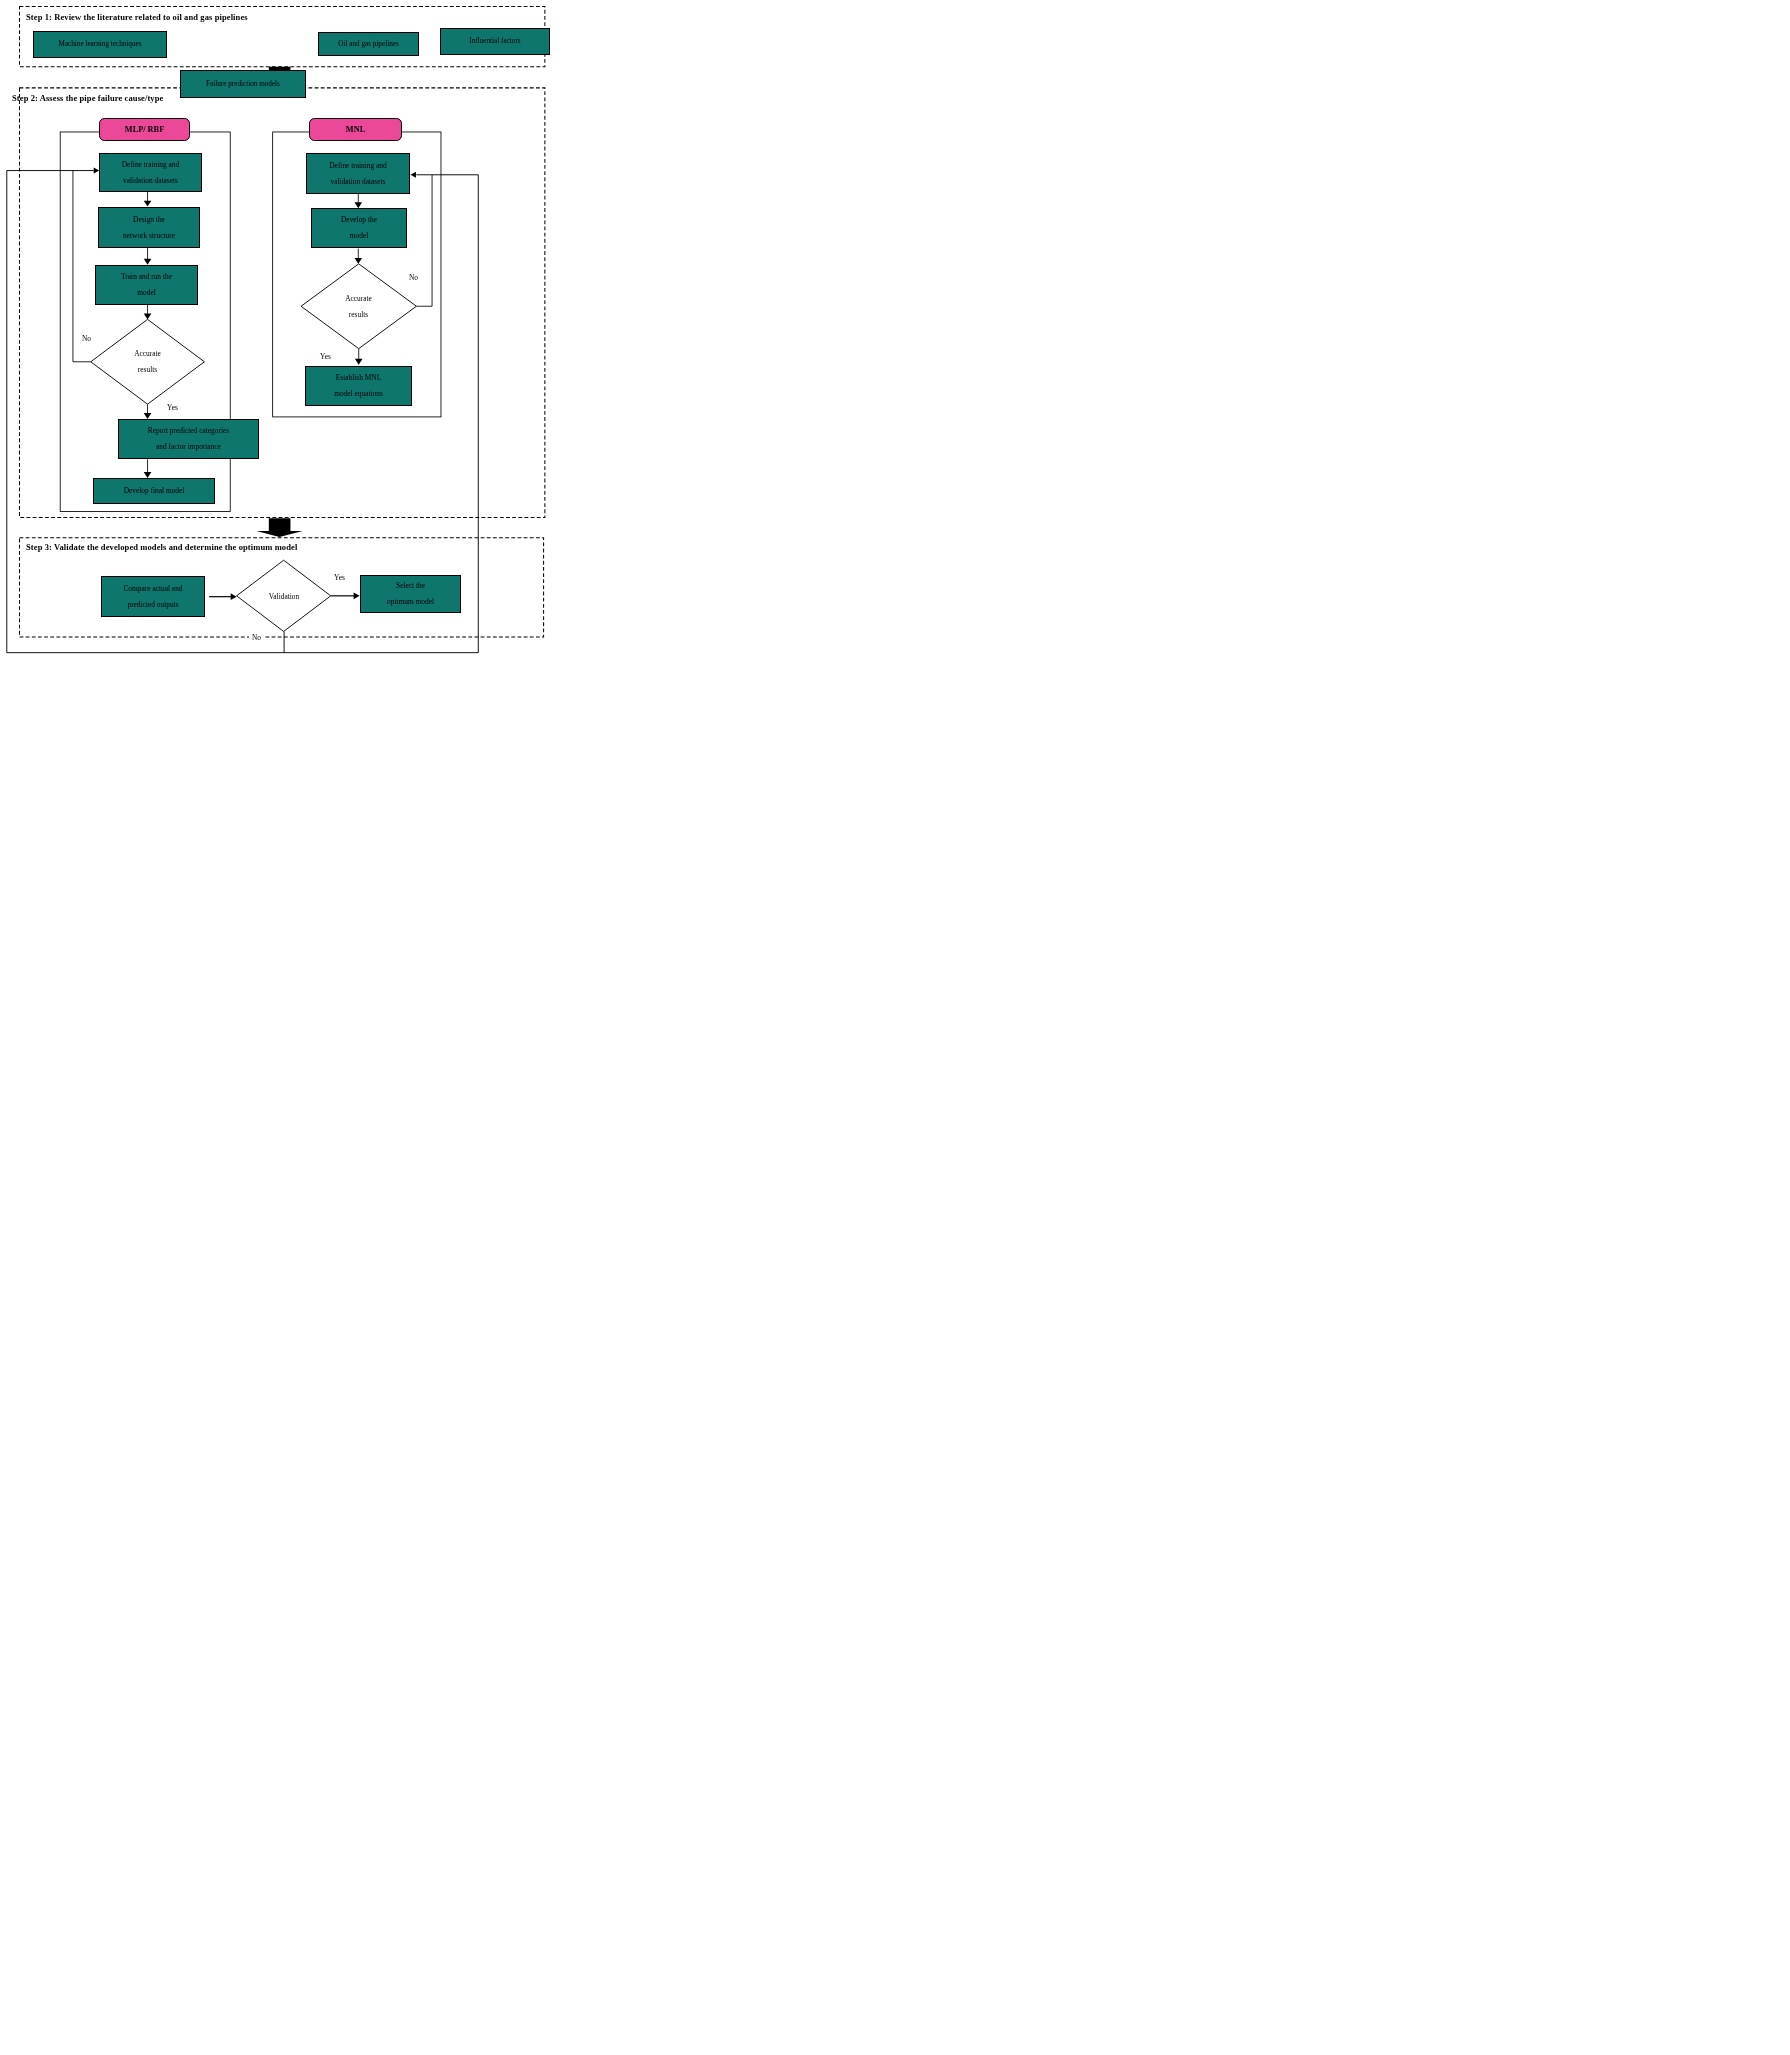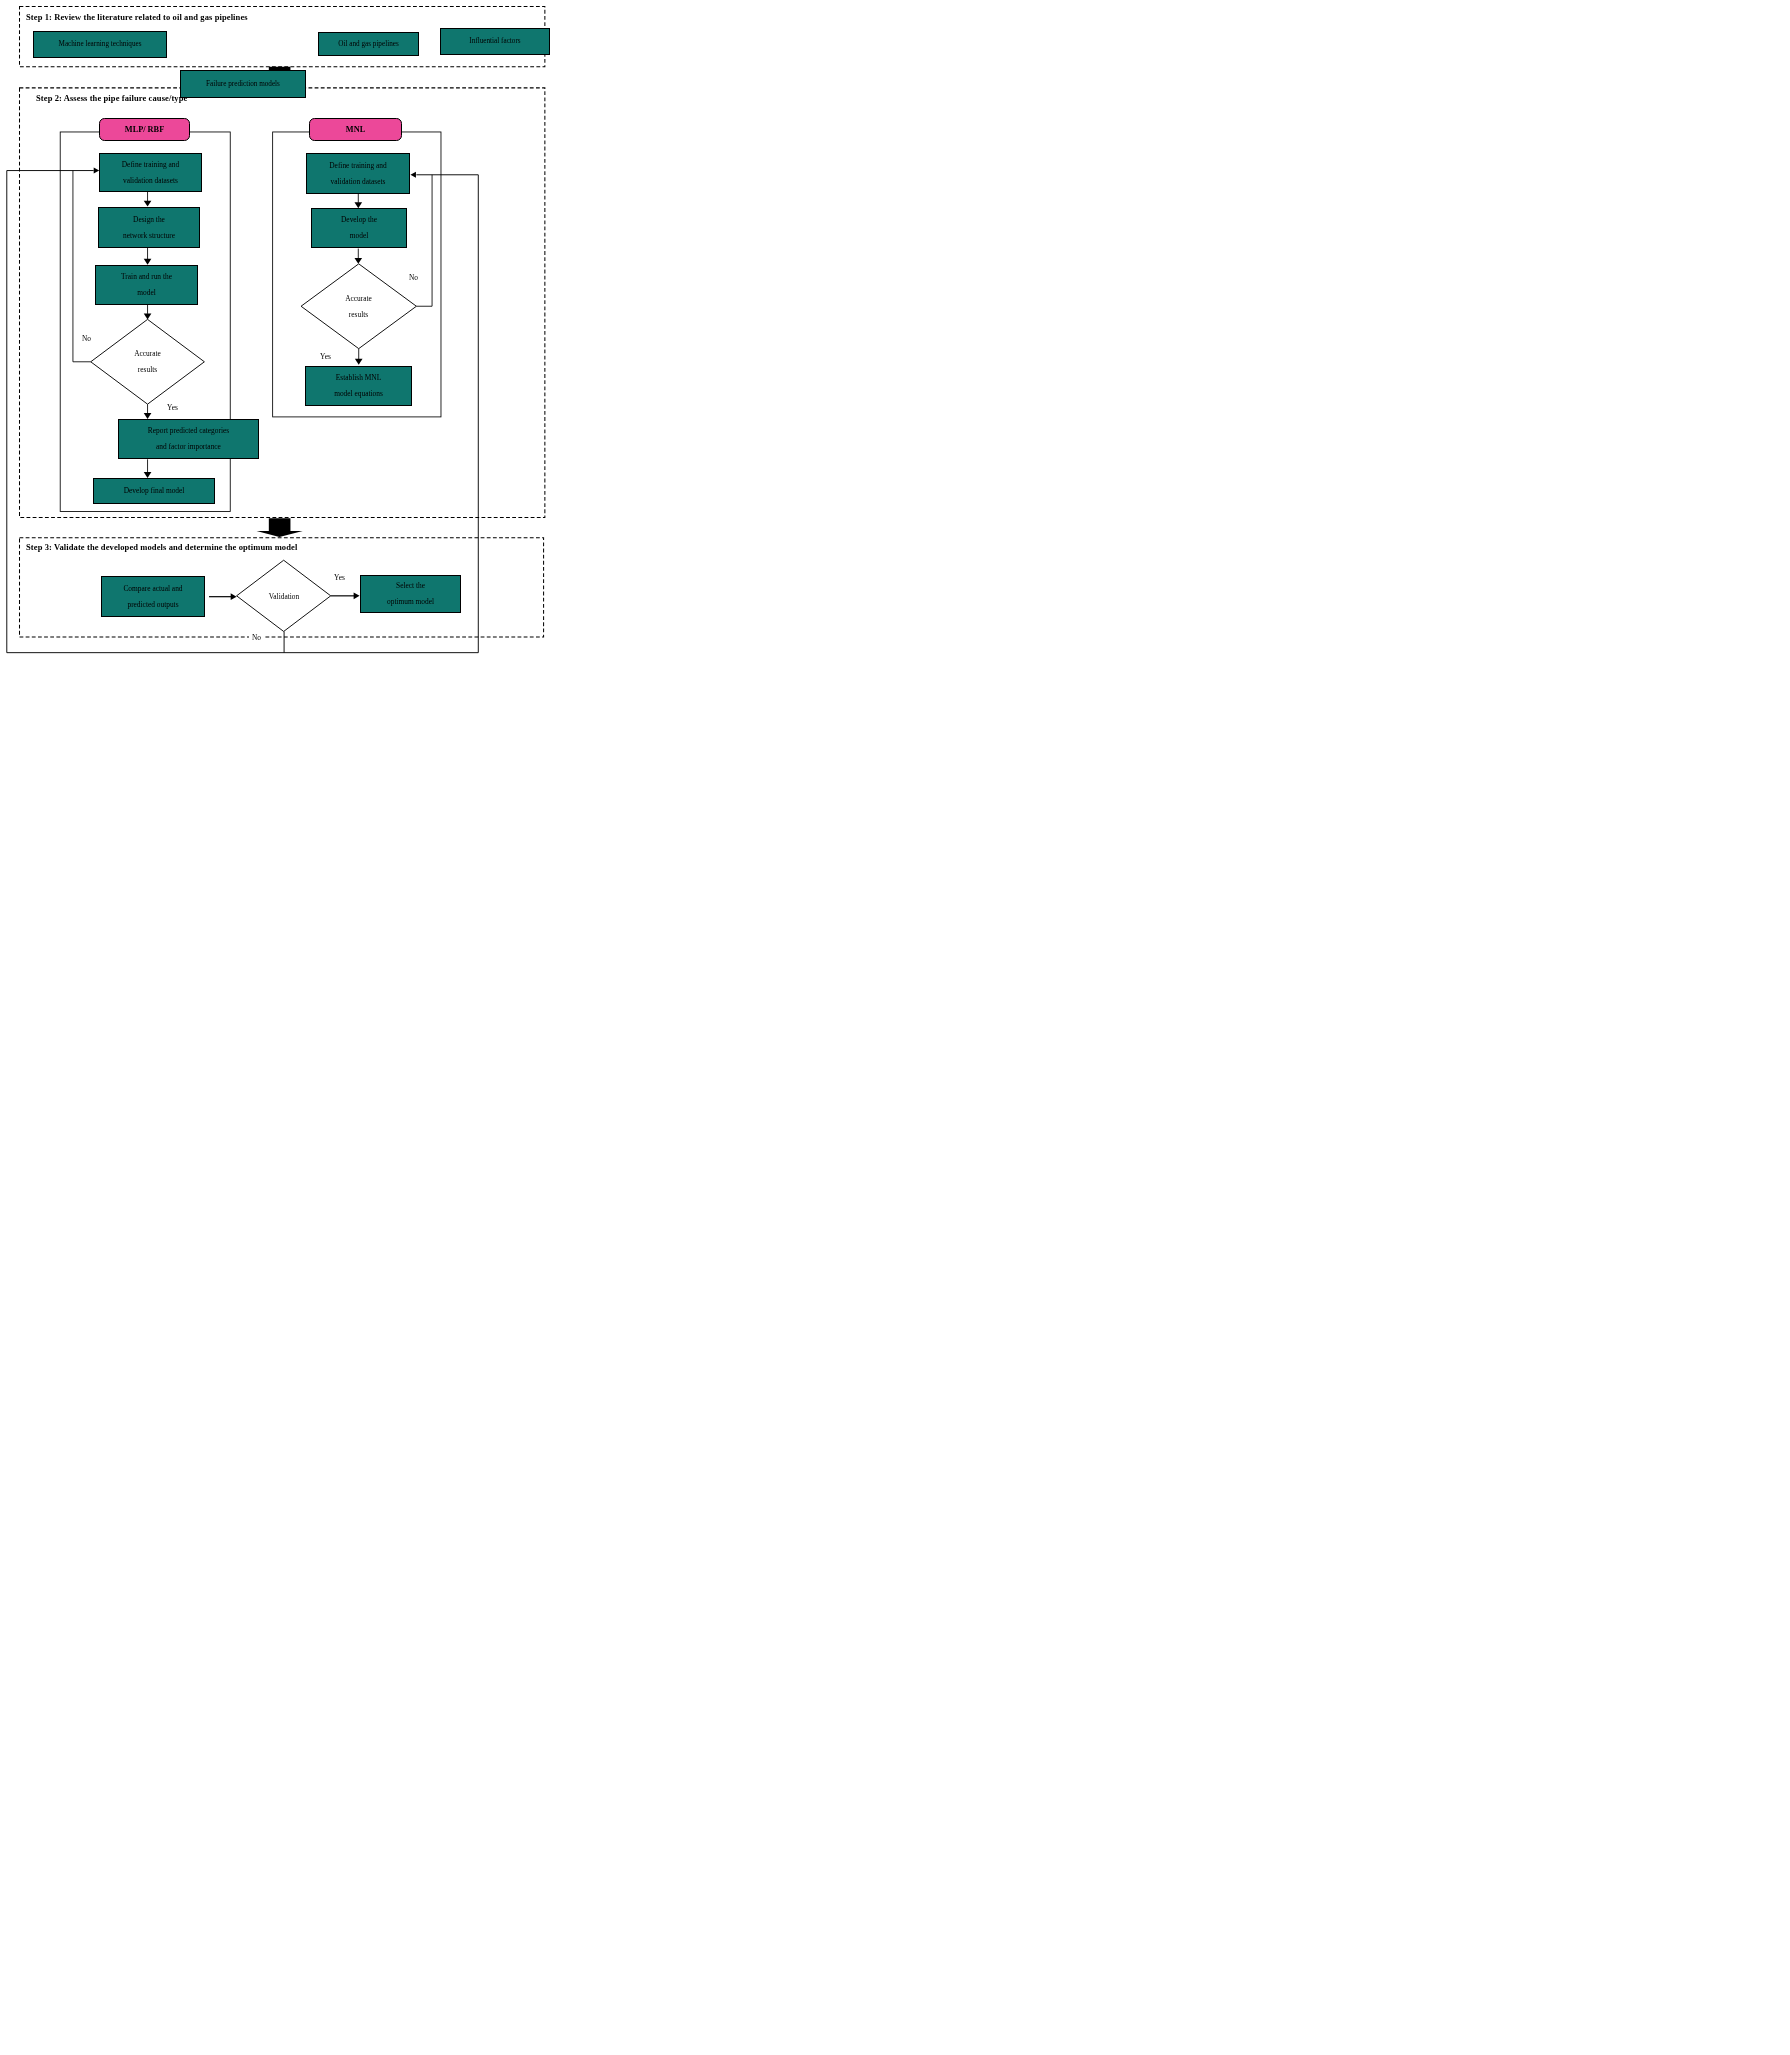--- a/index.html
+++ b/index.html
@@ -113,21 +113,21 @@
     <polygon points="846,622 982,722 846,822 710,722" fill="#fff" stroke="#000" stroke-width="2.2"></polygon>
     <polygon points="669,1321 780,1405 669,1489 558,1405" fill="#fff" stroke="#000" stroke-width="2.2"></polygon>
   </svg>
 
   <div class="title" style="left:26px;top:11.5px;">Step 1: Review the literature related to oil and gas pipelines</div>
   <div class="pbox s1box" style="left:33px;top:30.5px;width:134px;height:27.6px;">Machine learning techniques</div>
   <div class="pbox s1box" style="left:180px;top:30px;width:126px;height:28px;margin-top:40px;">Failure prediction models</div>
   <div class="pbox s1box" style="left:318px;top:32px;width:101px;height:24px;">Oil and gas pipelines</div>
   <div class="pbox s1box" style="left:440px;top:28px;width:110px;height:27px;">Influential factors</div>
 
-  <div class="title" style="left:36px;top:93px;">Step 2: Assess the pipe failure cause/type</div>
+  <div class="title" style="left:12px;top:93px;">Step 2: Assess the pipe failure cause/type</div>
 
   <div class="hdr" style="left:99px;top:118px;width:91px;height:23px;">MLP/ RBF</div>
   <div class="pbox" style="left:99px;top:153px;width:103px;height:39px;">Define training and
 validation datasets</div>
   <div class="pbox" style="left:98px;top:207px;width:102px;height:41px;">Design the
 network structure</div>
   <div class="pbox" style="left:95px;top:265px;width:103px;height:40px;">Train and run the
 model</div>
   <div class="dtext" style="left:105px;top:336px;width:85px;height:51px;">Accurate
 results</div>

